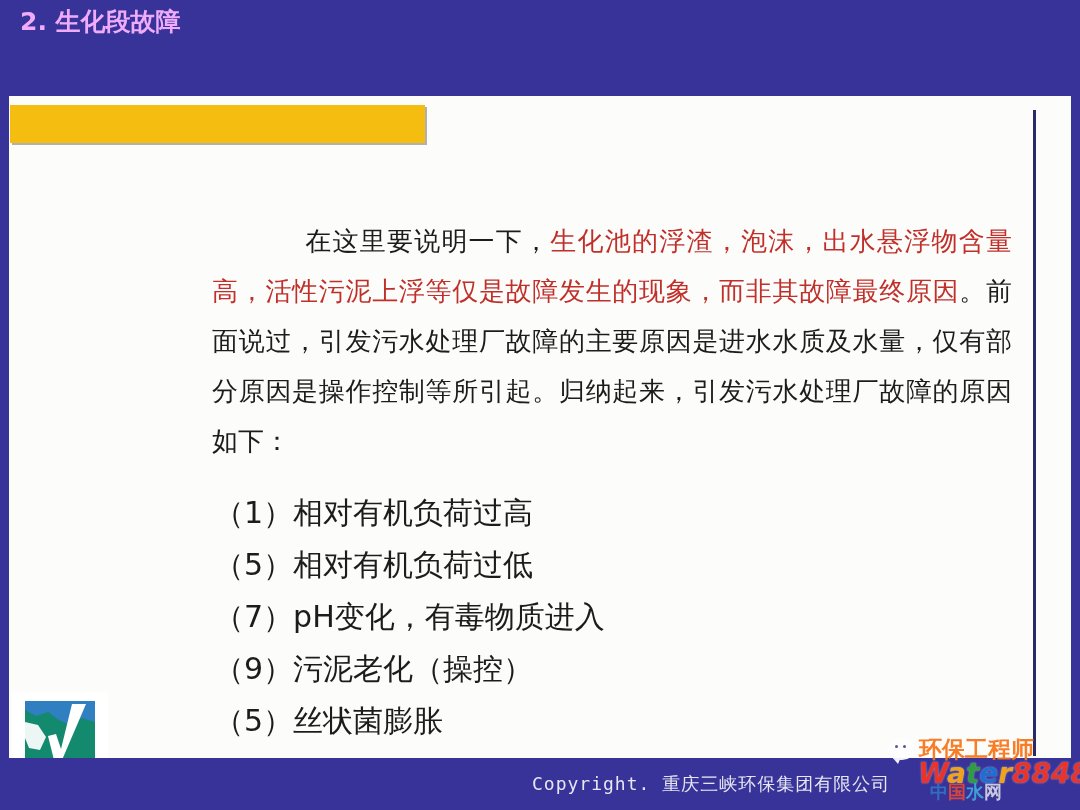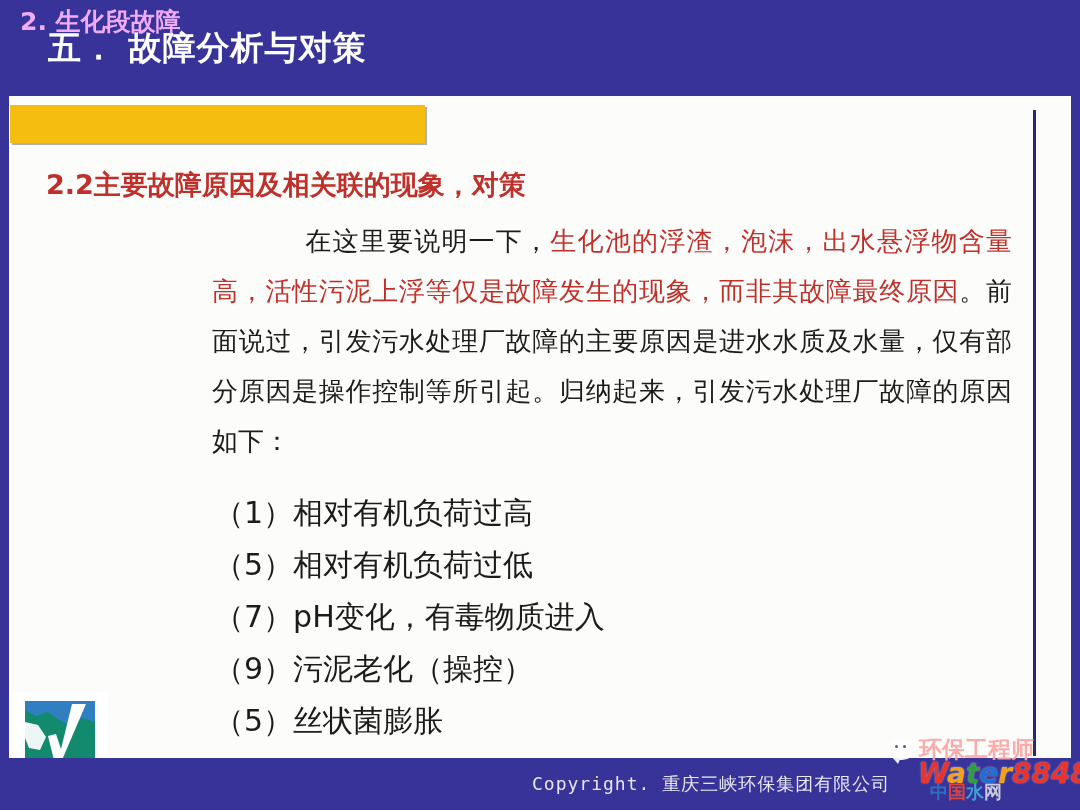--- a/index.html
+++ b/index.html
@@ -183,21 +183,21 @@
     width: 3px; height: 3px;
     background: #4a4a8a;
     border-radius: 50%;
     top: 6px;
   }
   .wm-wechat-bubble .eye.l { left: 7px; }
   .wm-wechat-bubble .eye.r { left: 15px; }
   .wm-wechat-label {
     font-size: 23px;
     font-weight: bold;
-    color: #fca5a5;
+    color: #f97316;
     white-space: nowrap;
     font-family: "DejaVu Sans", "Liberation Sans", sans-serif;
   }
 
   .wm-water {
     position: absolute;
     left: 918px;
     top: 760px;
     font-size: 28px;
     font-weight: bold;
@@ -227,30 +227,28 @@
   .wm-cn .k1 { color: #d9453c; }
   .wm-cn .k2 { color: #3fa0d8; }
   .wm-cn .k3 { color: #c9c9dd; }
 </style>
 </head>
 <body>
 
 <div id="slide">
 
   <div class="header-band"></div>
-  <div class="slide-title">五．  故障分析与对策</div>
 
   <div class="content-panel"></div>
 
   <div class="section-banner"></div>
   <div class="section-banner-label">2. 生化段故障</div>
 
   <div class="vertical-rule"></div>
 
-  <div class="subheading">2.2主要故障原因及相关联的现象，对策</div>
 
   <div class="para-block">
     <span class="indent"></span><span>在这里要说明一下，</span><span class="red">生化池的浮渣，泡沫，出水悬浮物含量高，活性污泥上浮等仅是故障发生的现象，而非其故障最终原因</span><span>。前面说过，引发污水处理厂故障的主要原因是进水水质及水量，仅有部分原因是操作控制等所引起。归纳起来，引发污水处理厂故障的原因如下：</span>
   </div>
 
   <div class="cause-list">
     <div class="cause-item">（1）相对有机负荷过高</div>
     <div class="cause-item">（5）相对有机负荷过低</div>
     <div class="cause-item">（7）pH变化，有毒物质进入</div>
     <div class="cause-item">（9）污泥老化（操控）</div>

